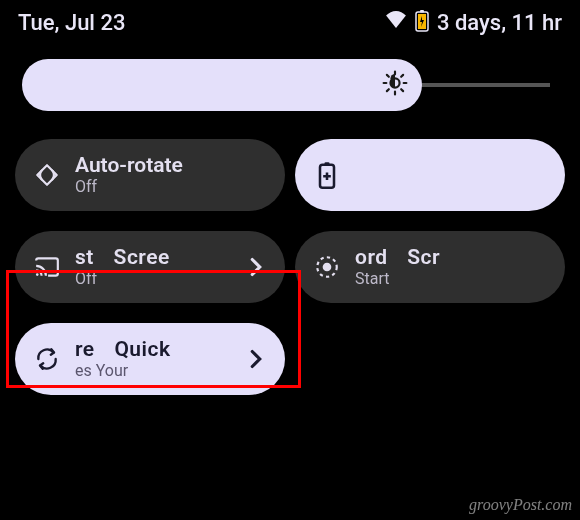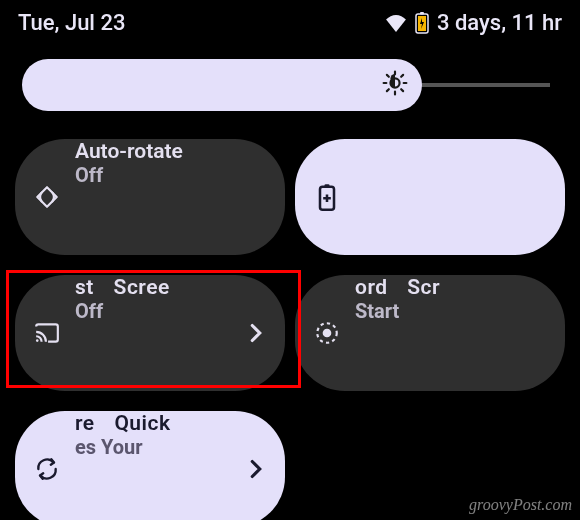--- a/index.html
+++ b/index.html
@@ -14,21 +14,20 @@
   .statusbar {
     display: flex;
     justify-content: space-between;
     align-items: center;
     padding: 10px 18px 6px 18px;
     color: #e9e6f7;
   }
   .statusbar .date { font-size: 22px; font-weight: 500; text-align: center; }
   .statusbar .right {
     display: flex;
-    align-items: center;
     gap: 8px;
     font-size: 22px;
     font-weight: 500;
   }
   .wifi-icon, .battery-icon { display: inline-flex; }
   .brightness-row {
     display: flex;
     align-items: center;
     padding: 18px 22px 10px 22px;
     gap: 0;
@@ -64,44 +63,45 @@
     transform: translateY(-50%);
     width: 130px;
   }
   .tiles {
     display: grid;
     grid-template-columns: 1fr 1fr;
     gap: 20px 10px;
     padding: 18px 15px 0 15px;
   }
   .tile {
-    height: 116px;
+    height: 72px;
     border-radius: 50px;
     display: flex;
+    align-items: center;
     padding: 0 18px;
     gap: 14px;
     position: relative;
     overflow: hidden;
   }
   .tile.dark { background: #2f2f2f; color: #e4e0f0; }
   .tile.light { background: #e4e0fa; color: #1a1a2e; }
   .tile .icon { flex: 0 0 28px; display: flex; align-items: center; justify-content: center; }
   .tile .labels { flex: 1; min-width: 0; overflow: hidden; }
   .tile .title {
     font-size: 21px;
     font-weight: 600;
     line-height: 1.15;
     white-space: nowrap;
     overflow: hidden;
   }
   .tile .title.scramble { letter-spacing: 0.5px; word-spacing: 14px; }
   .tile.dark .subtitle { color: #bdb9c9; }
   .tile .subtitle {
-    font-size: 20px;
-    font-weight: 700;
+    font-size: 16px;
+    font-weight: 400;
     line-height: 1.2;
     white-space: nowrap;
   }
   .tile.light .subtitle { color: #5b566e; }
   .tile .chevron {
     flex: 0 0 22px;
     display: flex;
     align-items: center;
     justify-content: center;
   }

